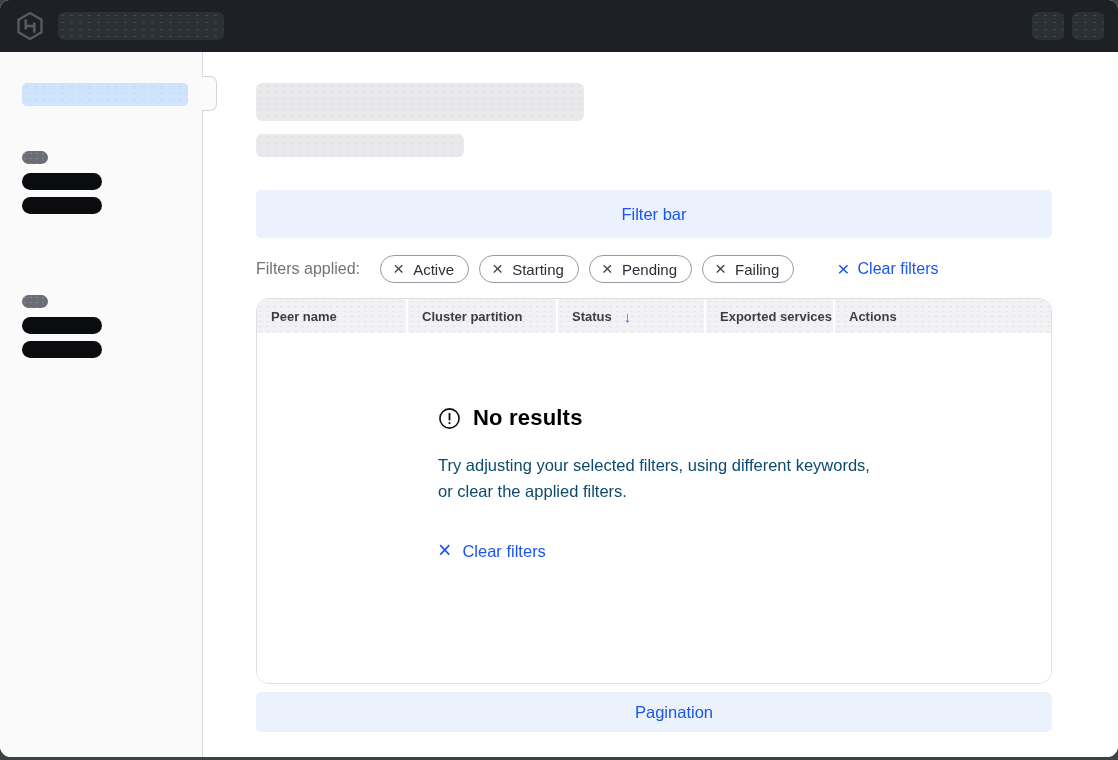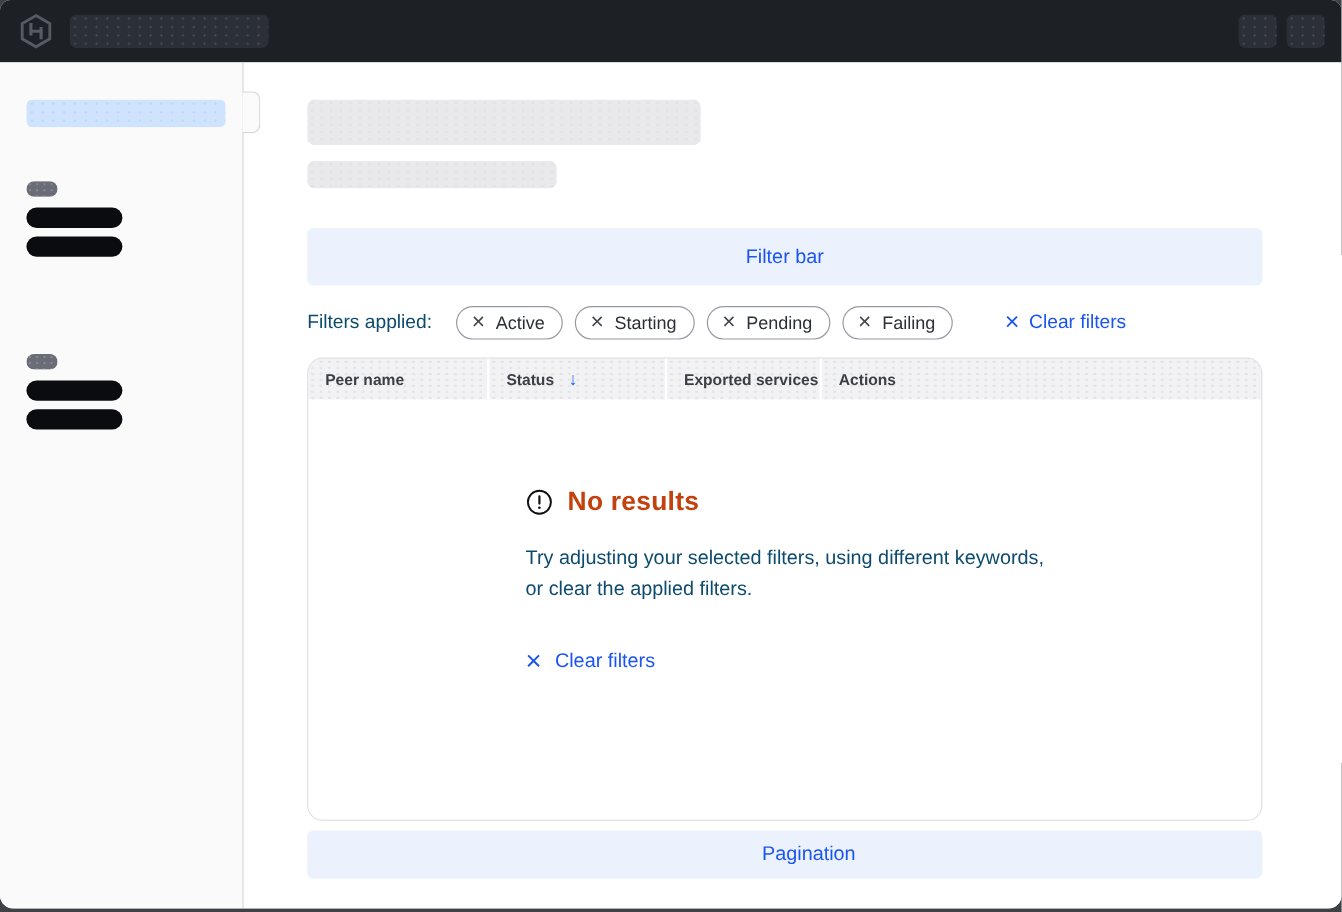--- a/index.html
+++ b/index.html
@@ -105,21 +105,21 @@
     font-size: 16.5px;
   }
   .banner.filter { height: 48px; margin-bottom: 17px; }
   .banner.pagination { height: 40px; padding-left: 40px; }
 
   
   .filters-row {
     display: flex; align-items: center;
     height: 28px; margin-bottom: 15px;
   }
-  .filters-label { font-size: 16px; color: #0c4a6e; margin-right: 20px; }
+  .filters-label { font-size: 16px; color: #737373; margin-right: 20px; }
   .pill {
     display: inline-flex; align-items: center;
     height: 28px;
     border: 1px solid #969aa2;
     border-radius: 14px;
     background: #ffffff;
     padding: 0 14px 0 12px;
     margin-right: 10px;
     font-size: 15px; color: #2c2f36;
     cursor: pointer;
@@ -167,21 +167,21 @@
   }
   .th:last-child { border-right: none; flex: 1; }
   .th-0 { width: 151px; } .th-1 { width: 150px; } .th-2 { width: 148px; }
   .th-3 { width: 128px; } .th-4 { width: 129px; }
   .sort-arrow { color: #2f6bf3; font-size: 15px; margin-left: 12px; font-weight: normal; }
 
   .tbody { flex: 1; background: #ffffff; }
   .empty-state { width: 432px; margin: 0 auto; padding-top: 72px; }
   .es-head { display: flex; align-items: center; }
   .es-head svg { flex: 0 0 auto; margin-right: 12px; }
-  .es-title { font-size: 22px; font-weight: bold; color: #c2410c; letter-spacing: .2px; }
+  .es-title { font-size: 22px; font-weight: bold; color: #000000; letter-spacing: .2px; }
   .es-desc {
     margin-top: 21px;
     font-size: 16.5px; line-height: 26px; color: #0c4a6e;
   }
   .clear-link.big { margin-top: 36px; font-size: 16.5px; }
   .clear-link.big .x { font-size: 23px; margin-right: 11px; }
 </style>
 </head>
 <body>
 
@@ -248,20 +248,23 @@
           <a class="clear-link top">
             <span class="x">×</span>
             <span>Clear filters</span>
           </a>
         </div>
 
         <div class="table">
           <div class="thead">
             <div class="th th-0">
               <span>Peer name</span>
+            </div>
+            <div class="th th-1">
+              <span>Cluster partition</span>
             </div>
             <div class="th th-2">
               <span>Status</span>
               <span class="sort-arrow">↓</span>
             </div>
             <div class="th th-4">
               <span>Exported services</span>
             </div>
             <div class="th">
               <span>Actions</span>

